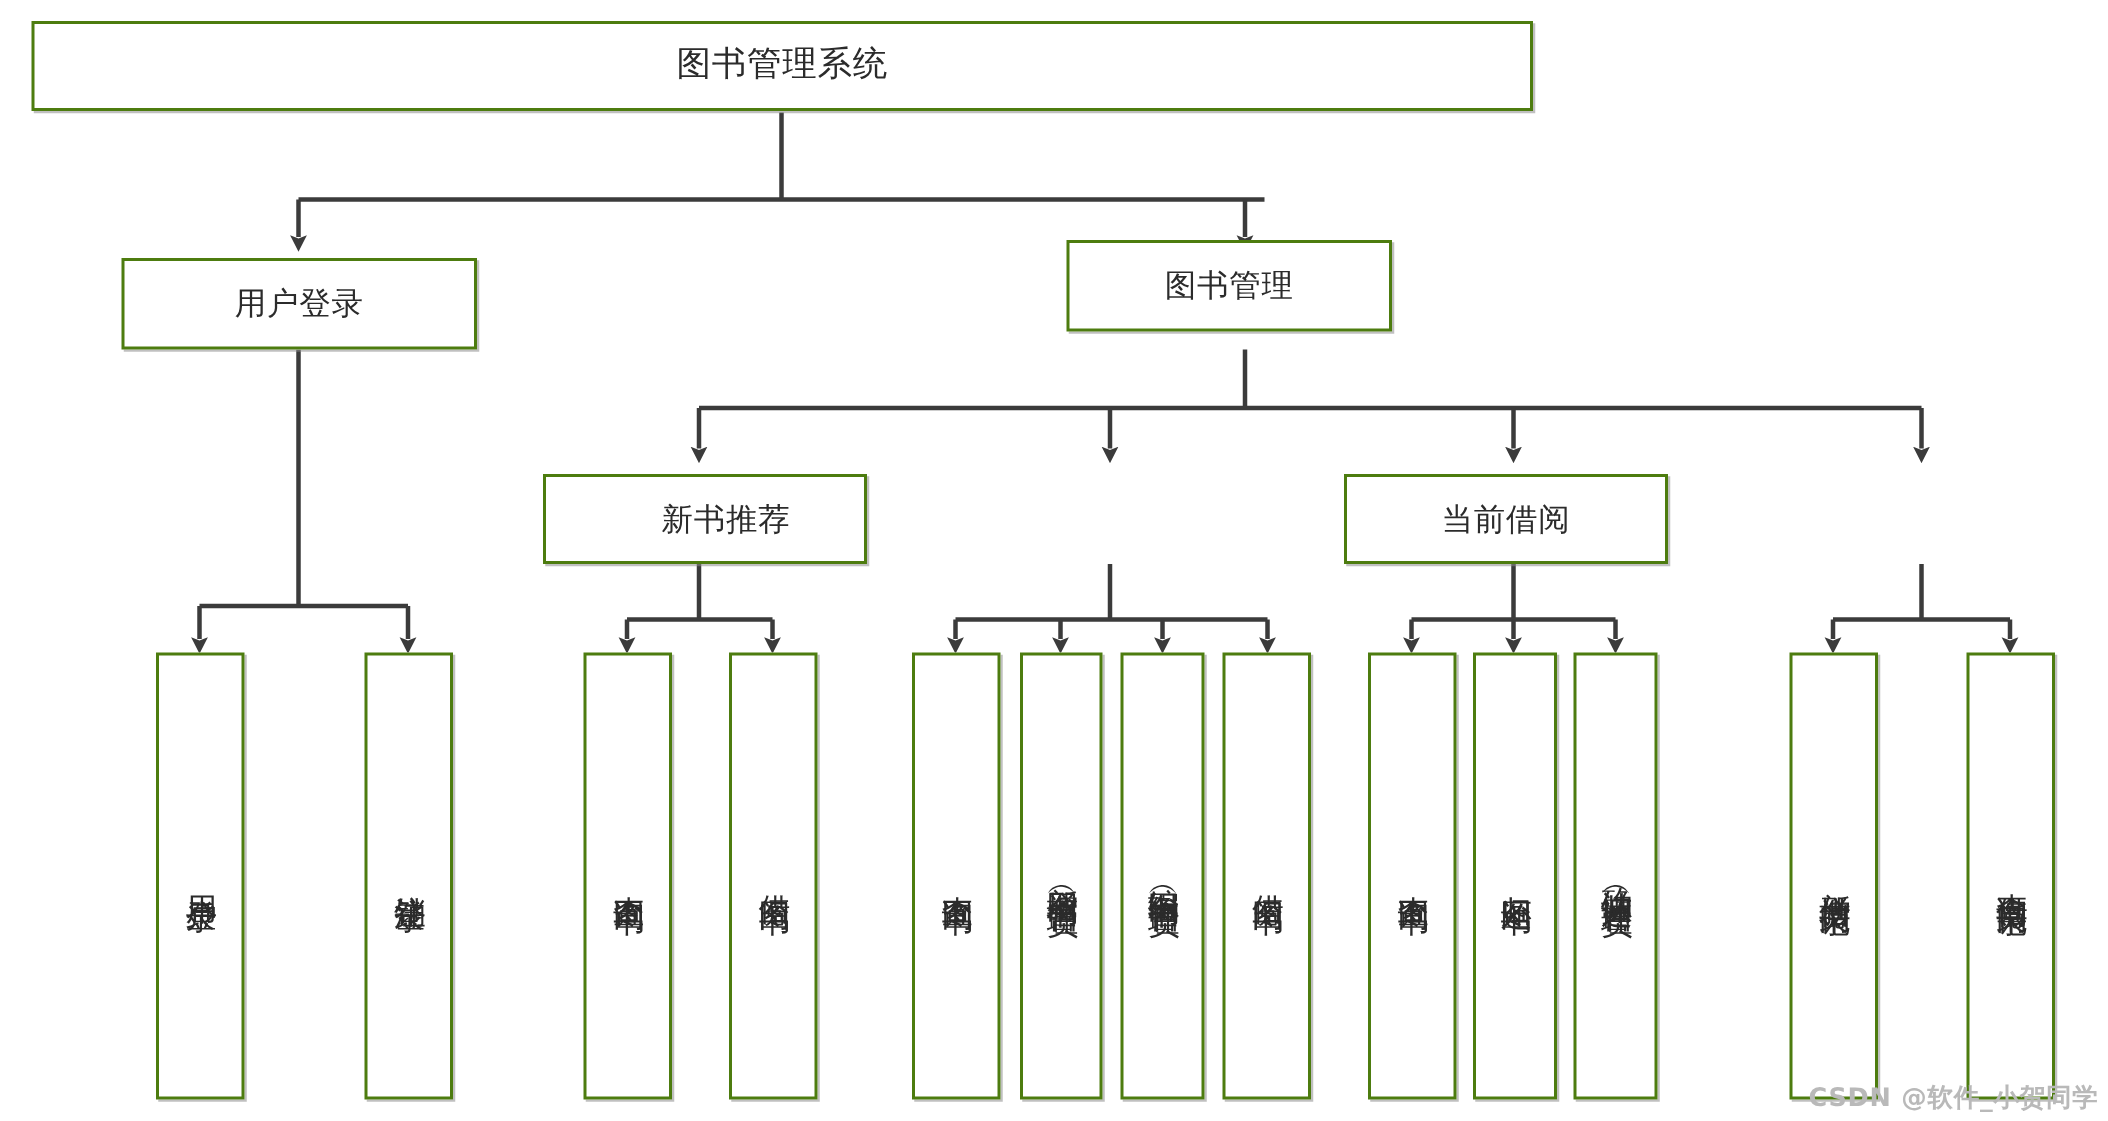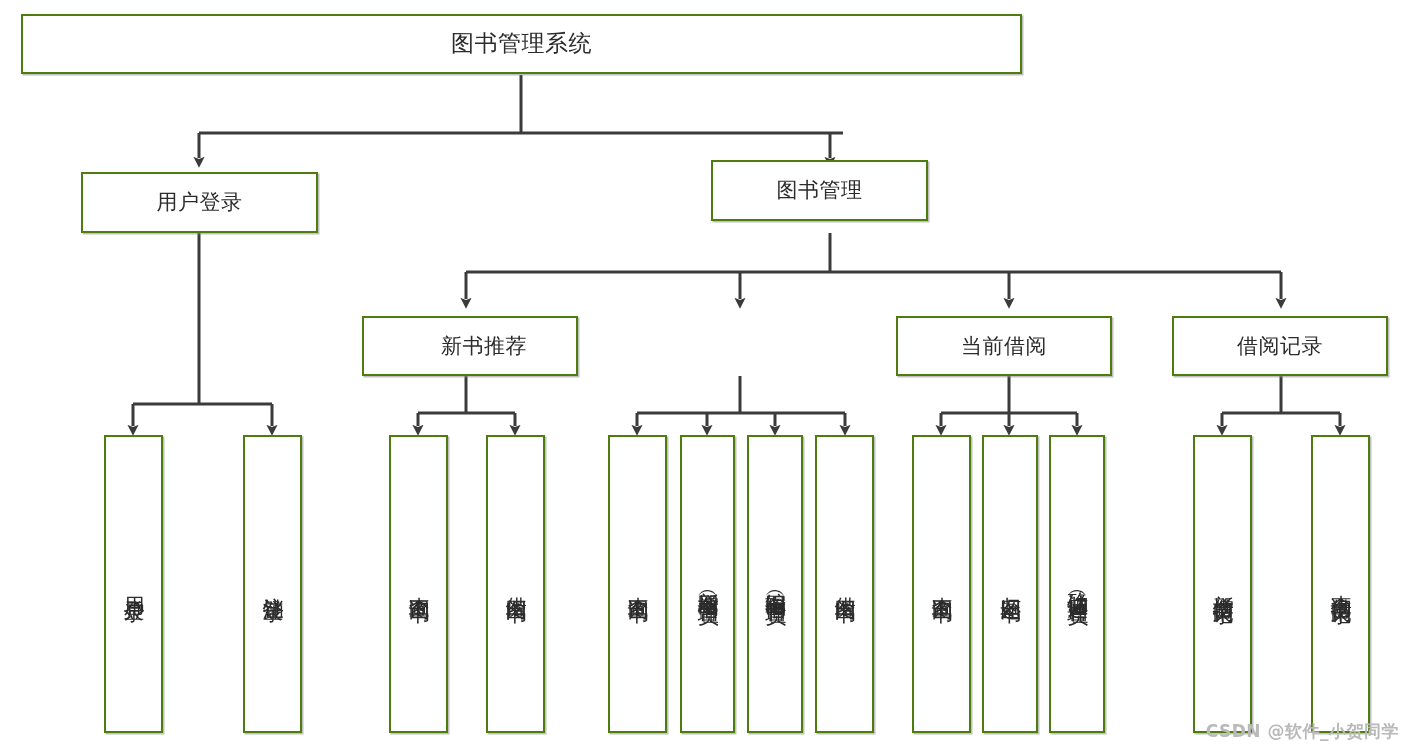--- a/index.html
+++ b/index.html
@@ -135,23 +135,20 @@
   <div class="node lvl2" style="left:711px; top:160px; width:217px; height:61px;">
     <span class="label">图书管理</span>
   </div>
 
   <div class="node lvl3" style="left:362px; top:316px; width:216px; height:60px;padding-left:28px;">
     <span class="label">新书推荐</span>
   </div>
   <div class="node lvl3" style="left:856px; top:316px; width:216px; height:60px;margin-left:40px;">
     <span class="label">当前借阅</span>
   </div>
-  <div class="node lvl3" style="left:1172px; top:316px; width:216px; height:60px;">
-    <span class="label">借阅记录</span>
-  </div>
 
   <div class="node leaf" style="left:104px; top:435px; width:59px; height:298px;">
     <span class="label">用户登录</span>
   </div>
   <div class="node leaf" style="left:243px; top:435px; width:59px; height:298px;">
     <span class="label">注销登录</span>
   </div>
 
   <div class="node leaf" style="left:389px; top:435px; width:59px; height:298px;">
     <span class="label">查询图书</span>

